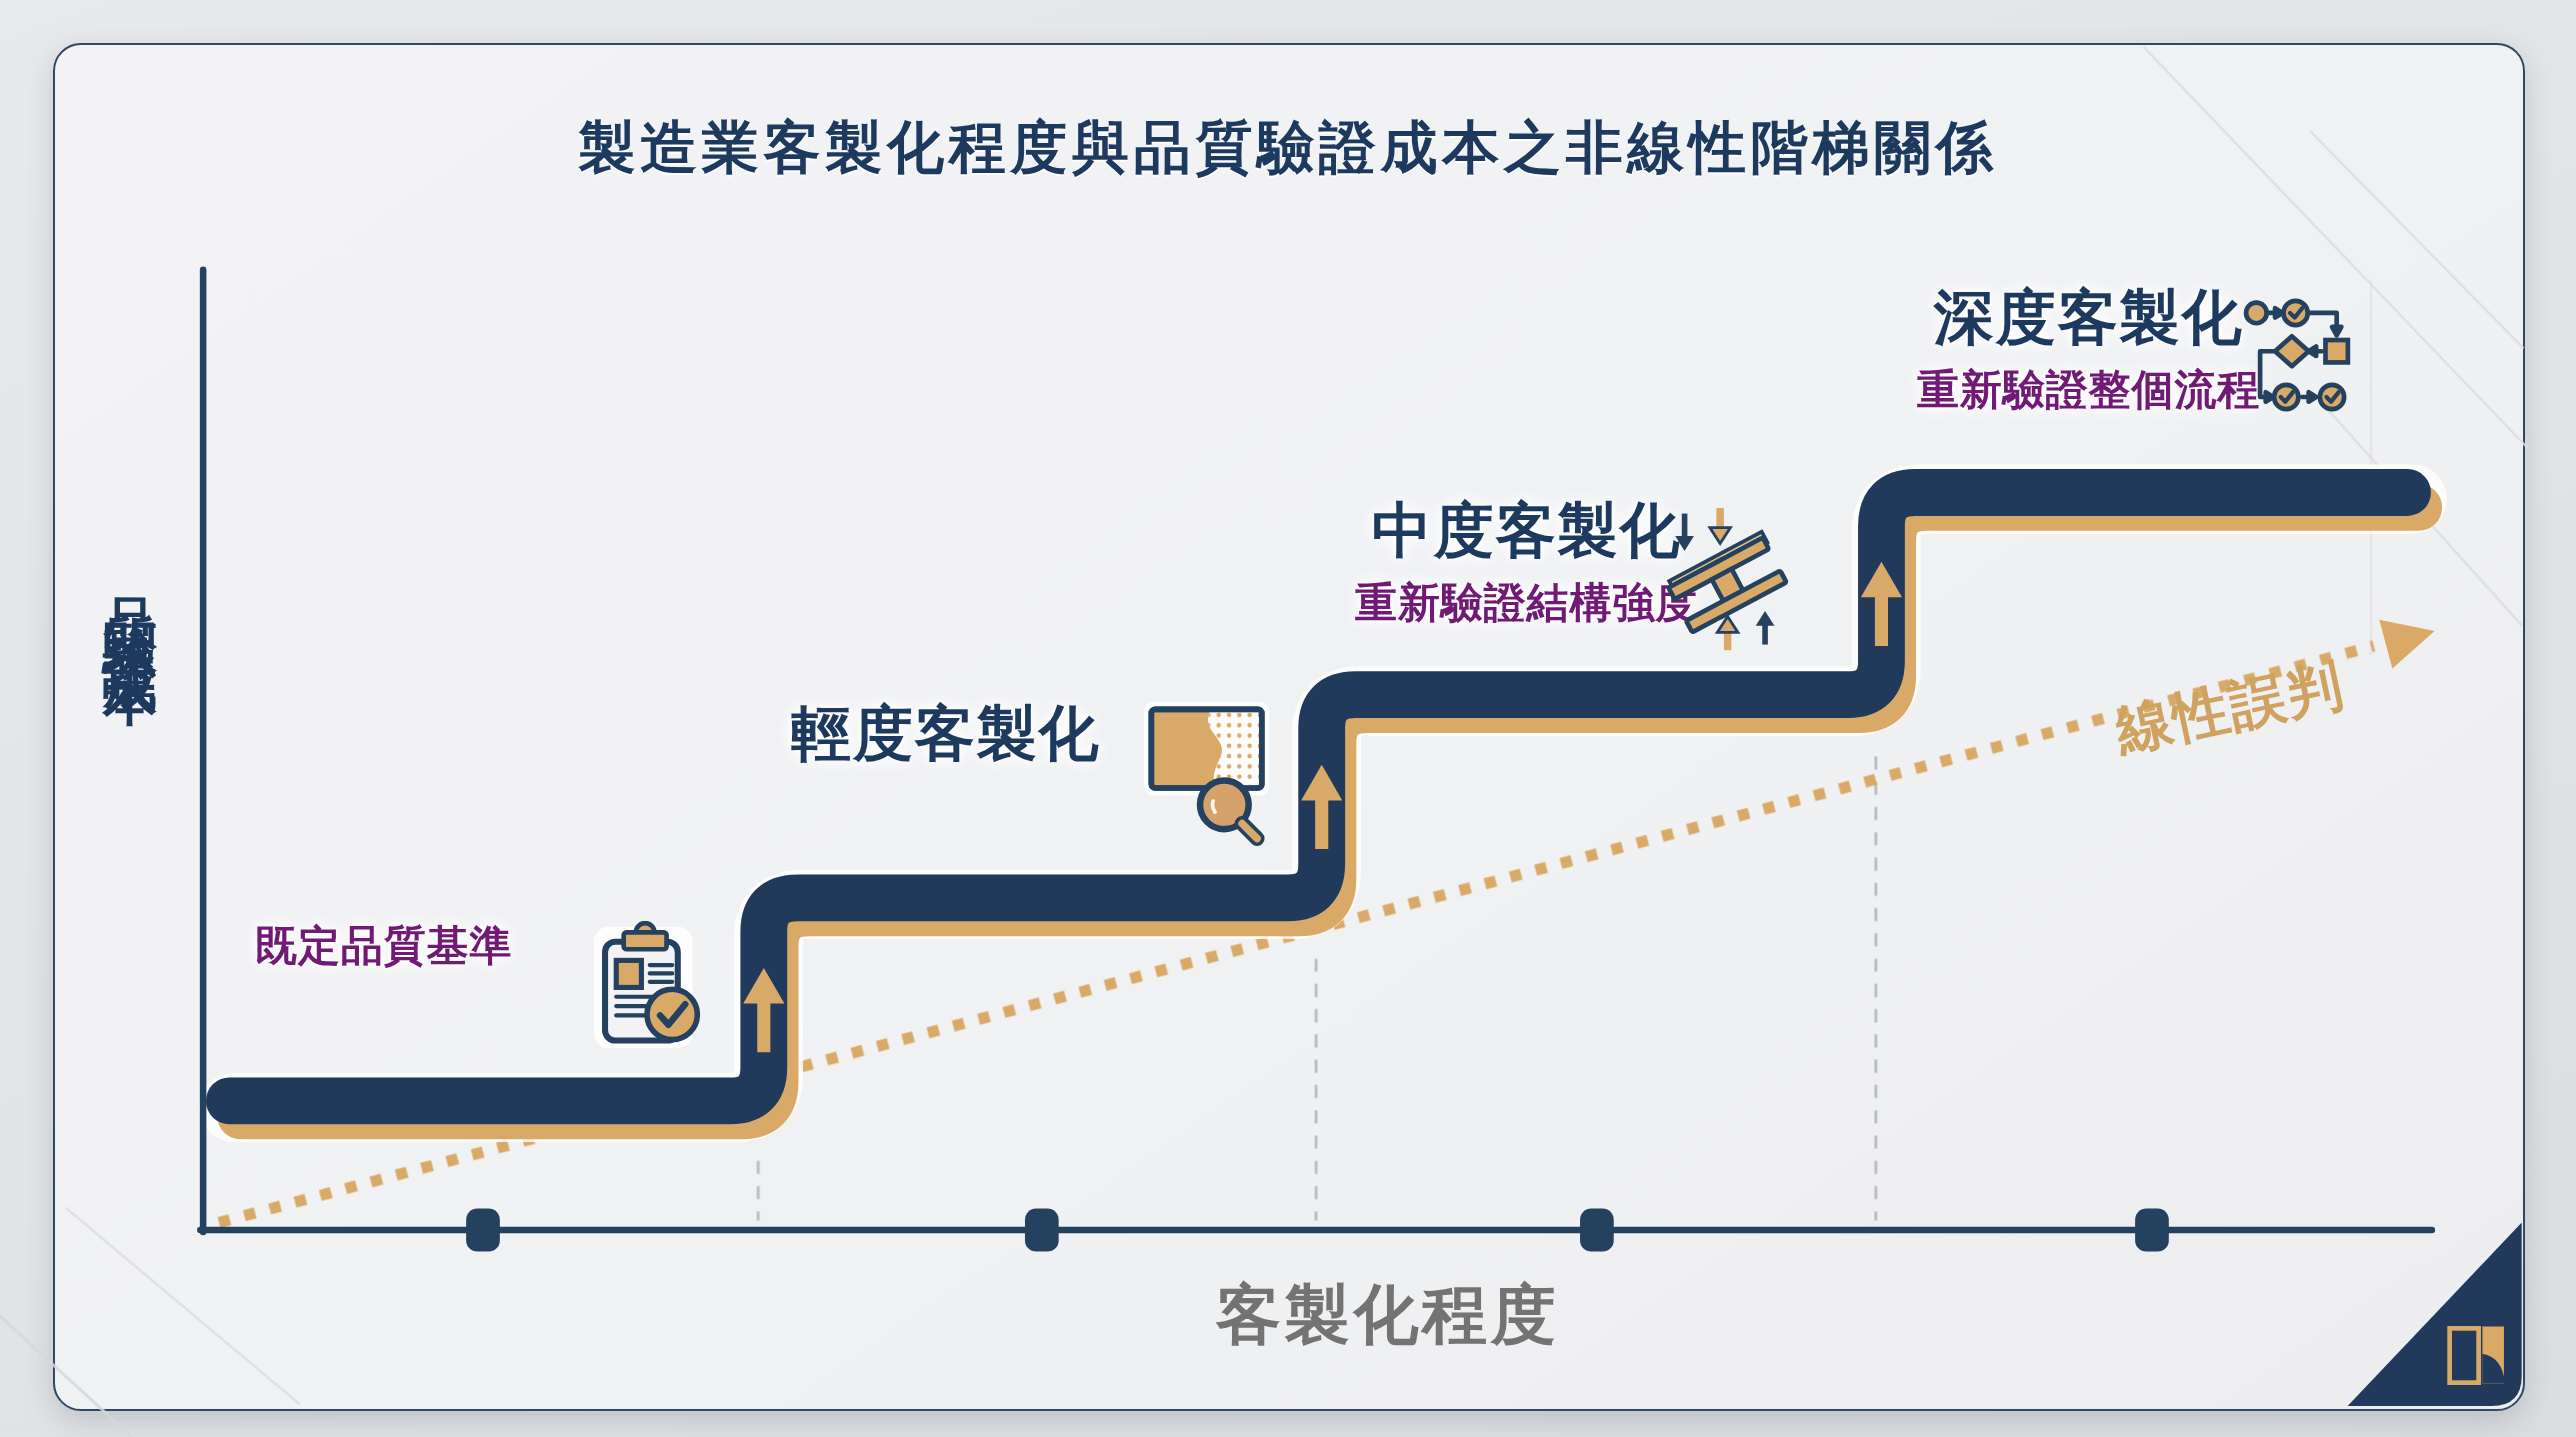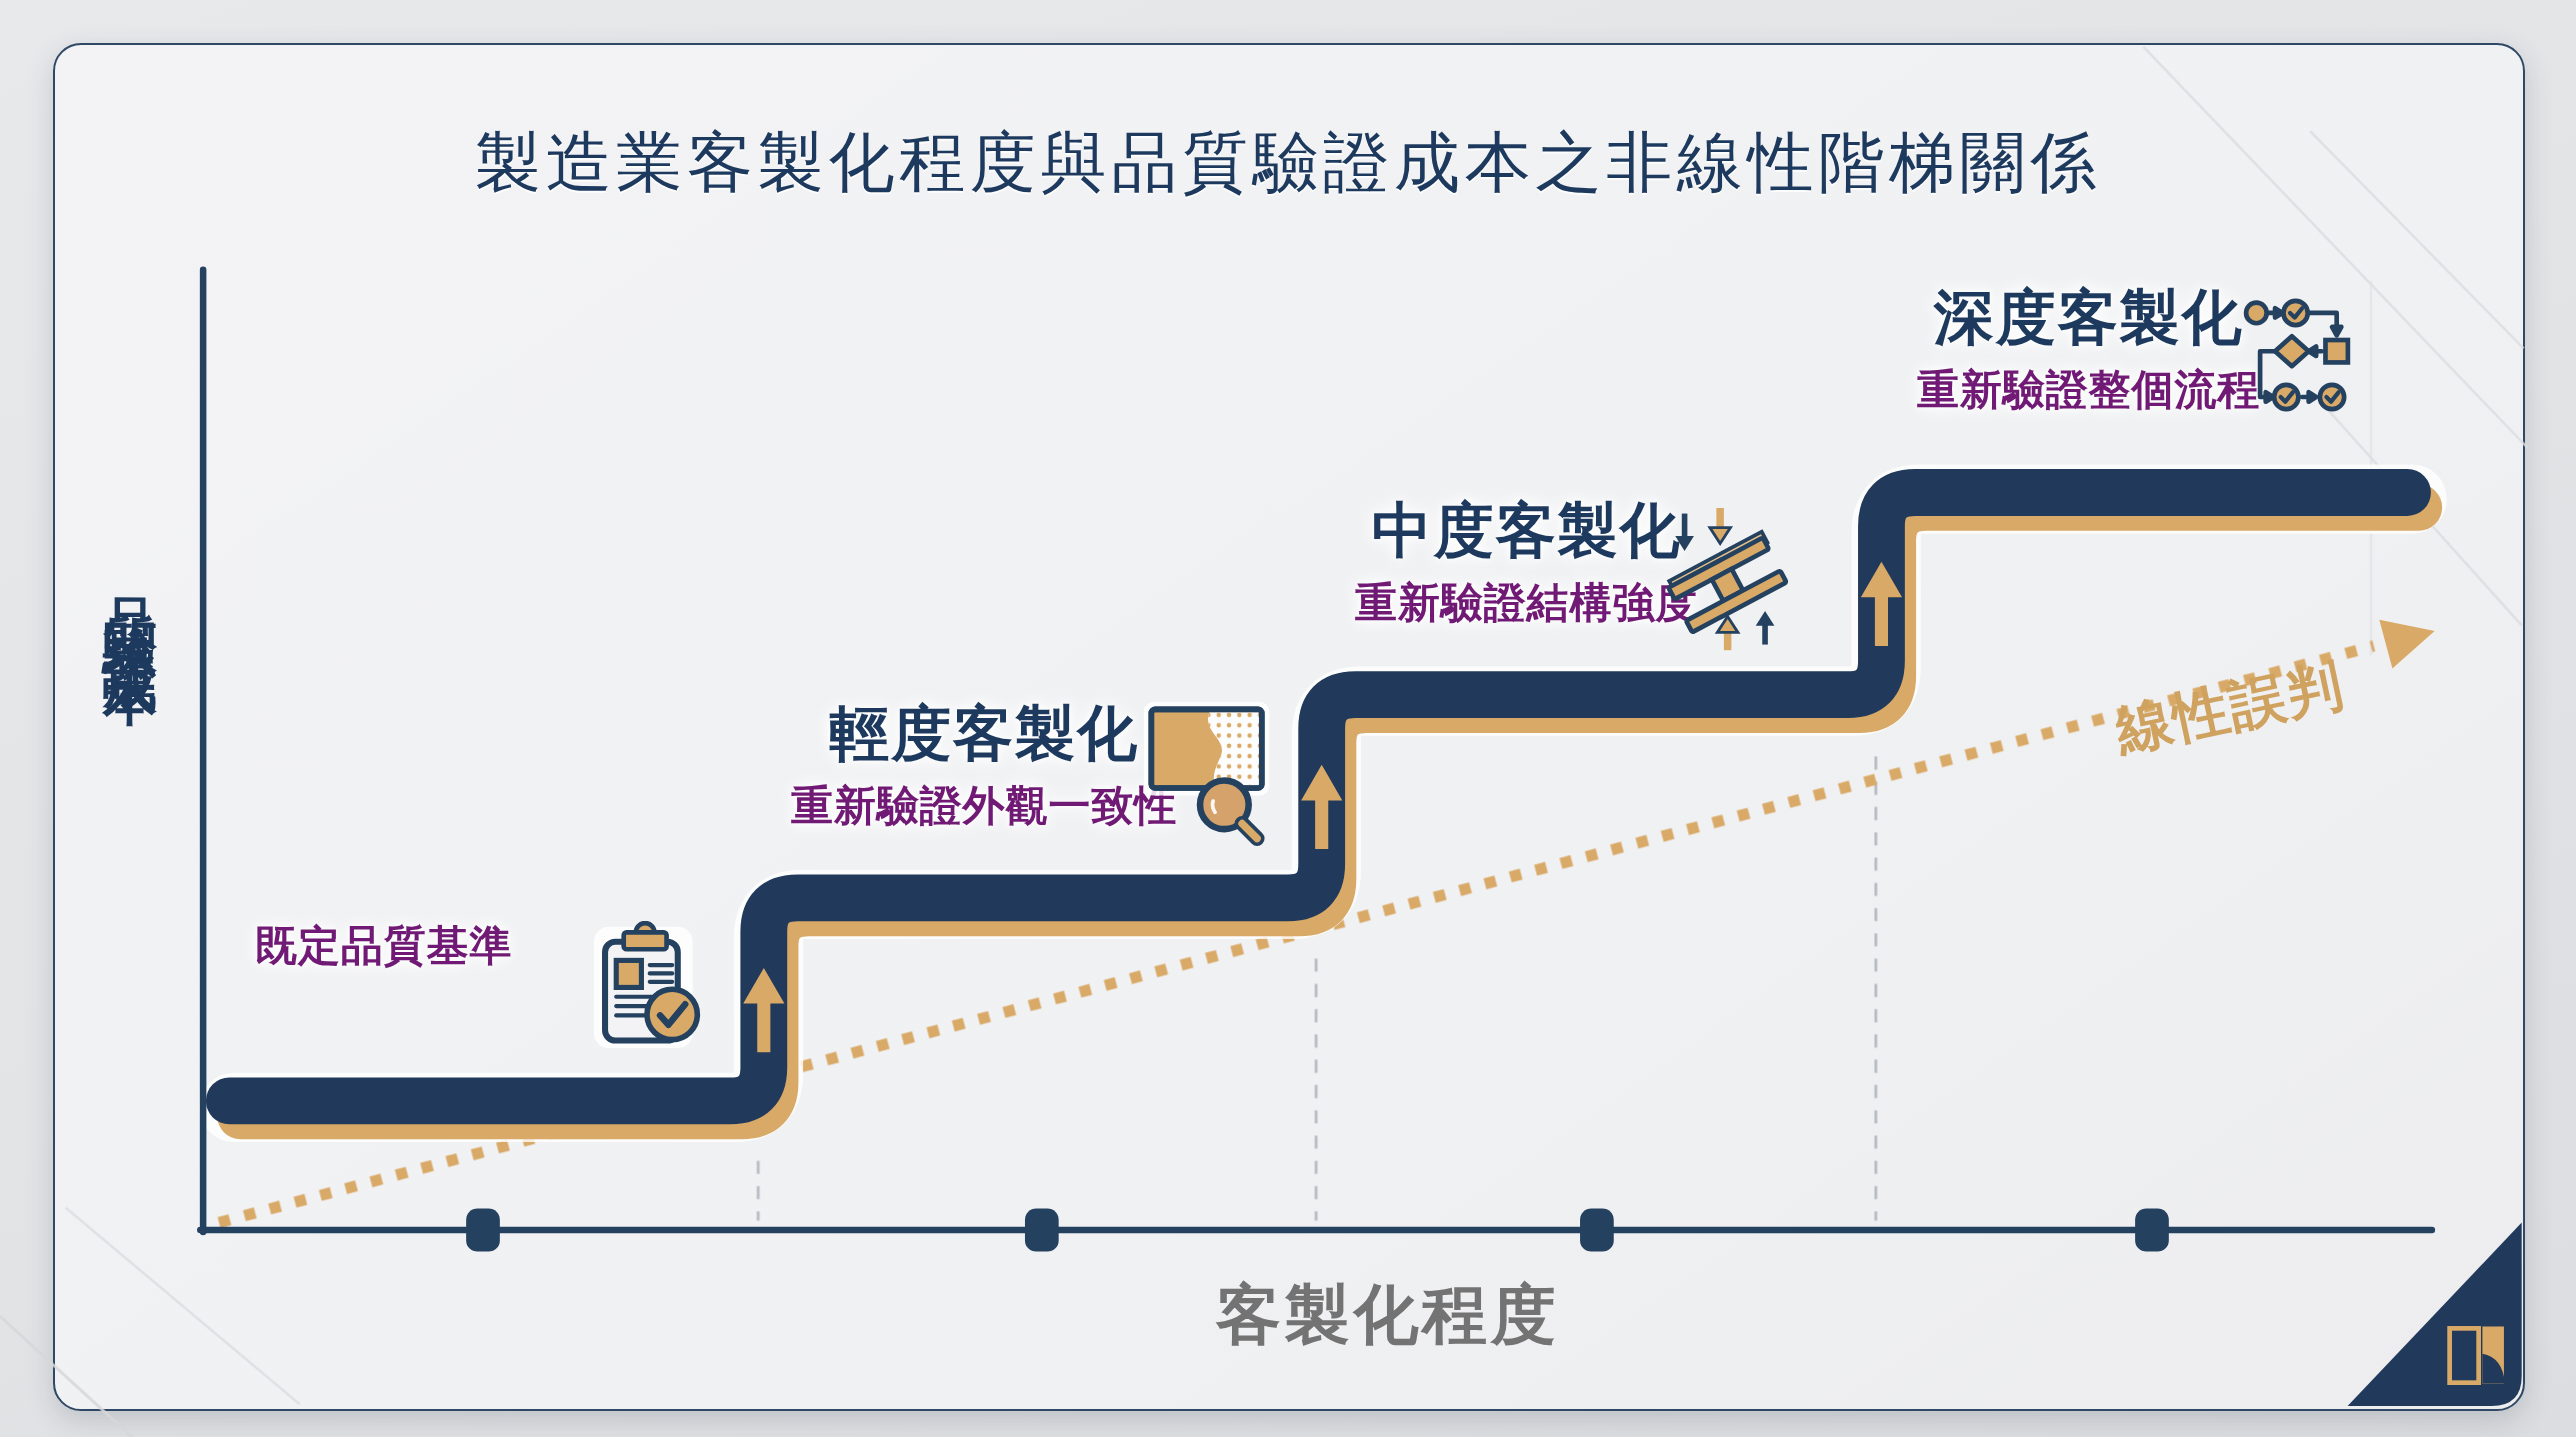--- a/index.html
+++ b/index.html
@@ -10,22 +10,22 @@
   }
   .card{
     position:absolute;left:53px;top:43px;width:2468px;height:1364px;
     background:linear-gradient(145deg,#f3f3f5 0%,#f0f1f3 60%,#ededf0 100%);
     border:2.8px solid #2e4866;border-radius:28px;
     box-shadow:0 9.4px 28px rgba(40,55,80,.18);
   }
   svg.layer{position:absolute;left:0;top:0;width:2576px;height:1438px;}
   .txt{position:absolute;white-space:nowrap;}
   .title{
-    left:0;right:0;top:118px;text-align:center;
-    font-size:66px;font-weight:400;color:#1d3a5e;letter-spacing:4.7px;
+    left:0;right:0;top:110px;text-align:center;
+    font-size:57px;font-weight:700;color:#1d3a5e;letter-spacing:4.7px;
     text-shadow:0 1.9px 0 rgba(255,255,255,.8);
   }
   .ylabel{
     left:94px;top:554px;writing-mode:vertical-rl;text-orientation:upright;
     font-size:54px;font-weight:800;color:#1d3a5e;letter-spacing:15px;
   }
   .xlabel{
     left:1216px;top:1271px;font-size:65px;font-weight:800;color:#737373;letter-spacing:3.7px;
   }
   .linear-note{
@@ -116,21 +116,20 @@
 <div class="txt title">製造業客製化程度與品質驗證成本之非線性階梯關係</div>
 <div class="txt ylabel">品質驗證成本</div>
 <div class="txt xlabel">客製化程度</div>
 <div class="txt linear-note">線性誤判</div>
 
 <div class="step s1">
   <div class="desc">既定品質基準</div>
 </div>
 <div class="step s2">
   <div class="name">輕度客製化</div>
-  <div class="desc">重新驗證外觀一致性</div>
 </div>
 <div class="step s3">
   <div class="name">中度客製化</div>
   <div class="desc">重新驗證結構強度</div>
 </div>
 <div class="step s4">
   <div class="name">深度客製化</div>
   <div class="desc">重新驗證整個流程</div>
 </div>
 

